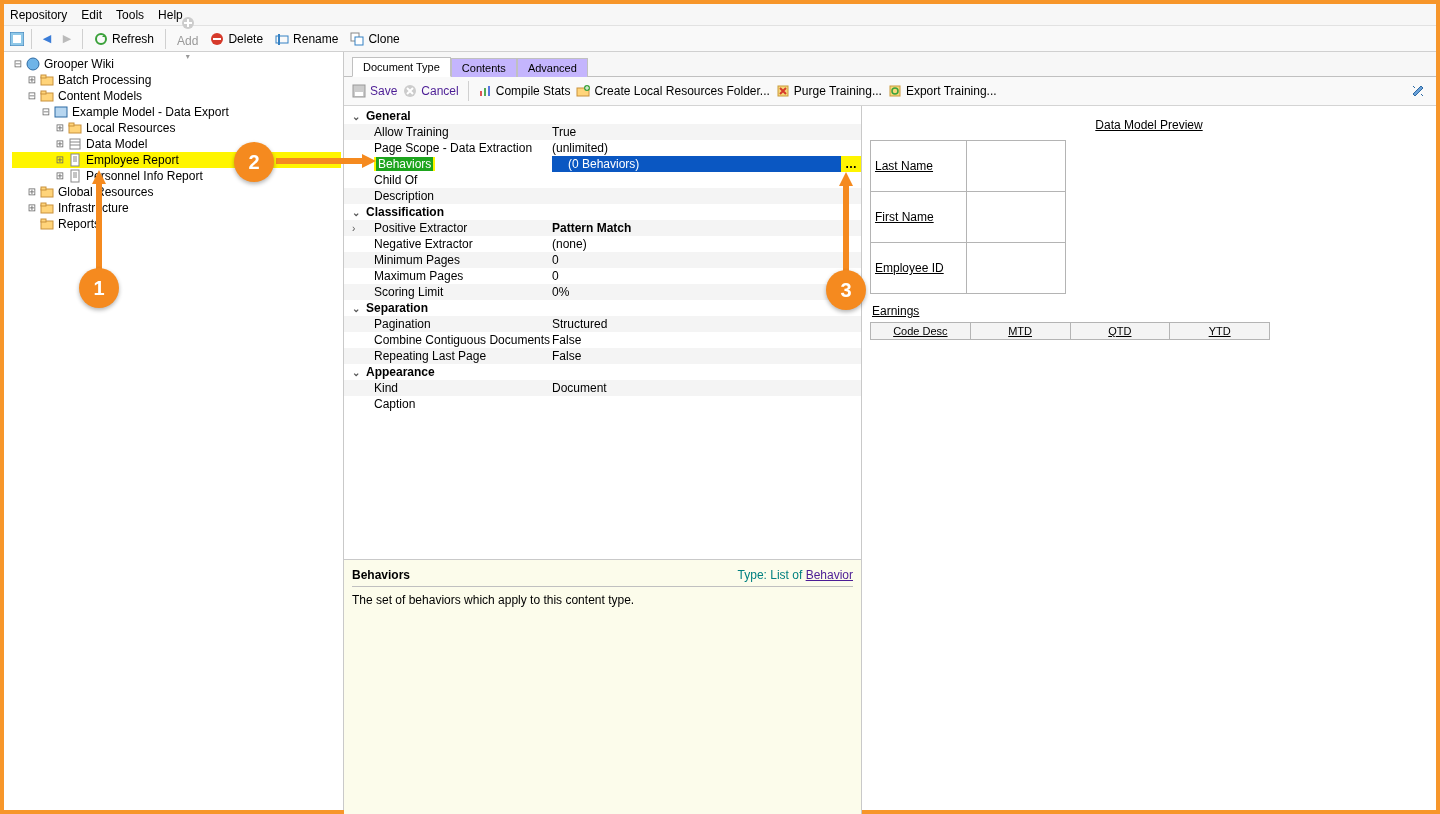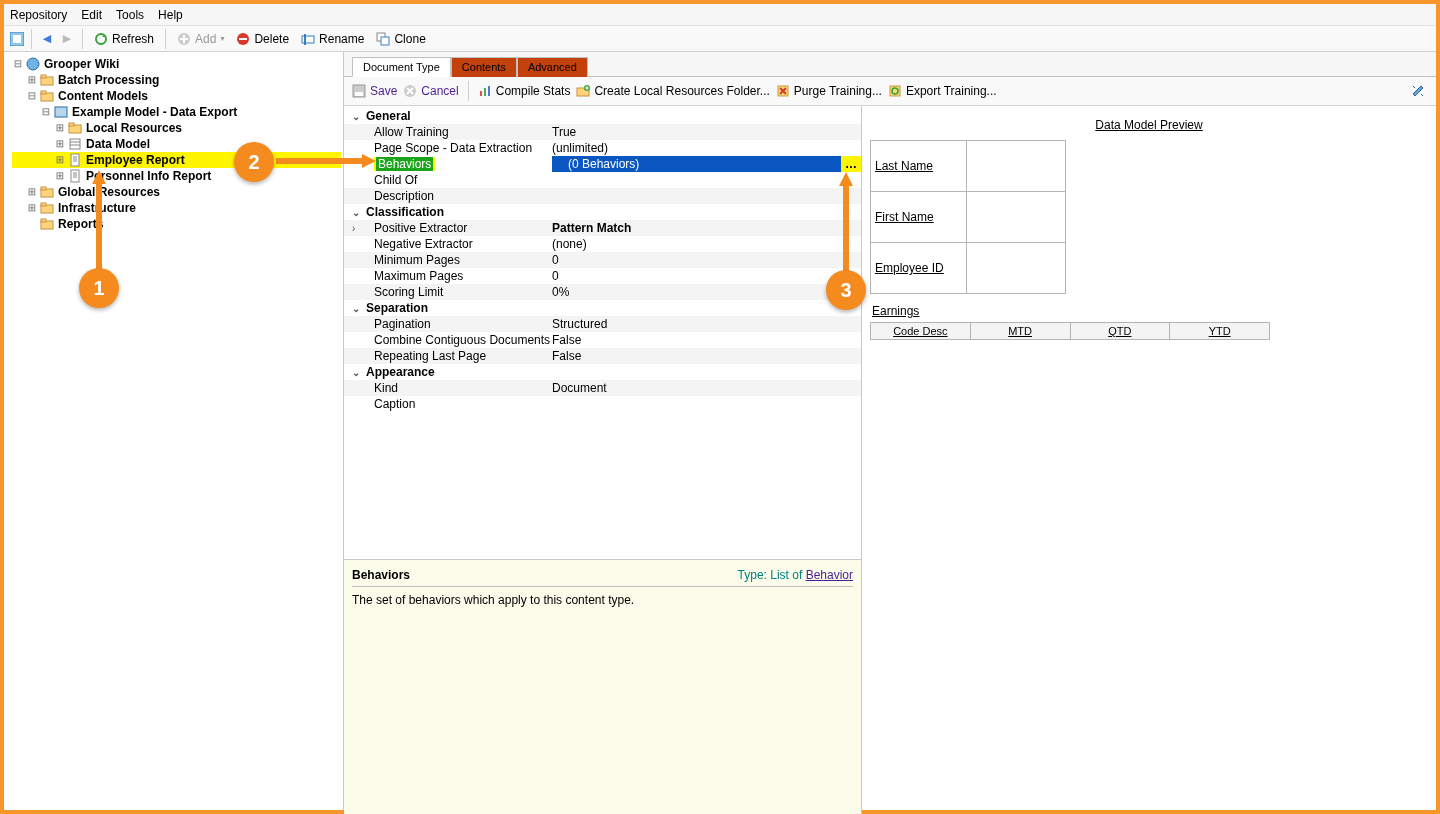--- a/index.html
+++ b/index.html
@@ -37,21 +37,21 @@
     background: #f9f9f9;
     border-bottom: 1px solid #d0d0d0;
     gap: 4px;
     height: 26px;
   }
   .tb-sep { width:1px; height:20px; background:#d0d0d0; margin:0 3px;}
   .tb-btn {
     display: flex; align-items: center; gap: 4px;
     padding: 2px 4px; cursor: default;
   }
-  .tb-btn.disabled { color:#999; }
+  .tb-btn.disabled { color:#999;flex-direction:column; }
   .tb-icon {
     width:14px; height:14px; display:inline-flex;
     align-items:center; justify-content:center;
   }
   .arrow-btn { width:16px; text-align:center; color:#3b7dd8; font-size:11px; }
   .arrow-btn.dis { color:#bbb; }
 
   
   .body {
     display: flex;
@@ -66,37 +66,37 @@
   .main-pane {
     flex: 1;
     position: relative;
     background: #fff;
   }
   
   .tree { padding-left: 6px; line-height:16px; }
   .trow { display:flex; align-items:center; gap:2px; white-space:nowrap; height:16px;}
   .expander { width:12px; text-align:center; color:#666; font-size:10px; }
   .ticon { width:14px; height:14px; display:inline-flex; align-items:center; justify-content:center;}
-  .tlabel { padding:0 2px;font-weight:bold; }
+  .tlabel { padding:0 2px; }
   .ind0{padding-left:0px;} .ind1{padding-left:14px;} .ind2{padding-left:28px;}
   .ind3{padding-left:42px;}
 
   .hl-yellow { background:#fff500; }
 
   
   .tabs {
-    display:flex; gap:0; padding:4px 8px 0 8px;
+    display:flex; align-items:flex-end; gap:0; padding:4px 8px 0 8px;
     border-bottom:1px solid #c0c0c0;
     background:#f7f7f7;
   }
   .tab {
     padding:3px 10px;
     border:1px solid #c0c0c0;
     border-bottom:none;
-    background:#c2410c;
+    background:#c4b5fd;
     font-size:11px;
     position:relative;
     top:1px;
   }
   .tab.active { background:#fff; border-bottom:1px solid #fff;}
 
   
   .actionbar {
     display:flex; align-items:center; gap:6px;
     padding:4px 8px;

